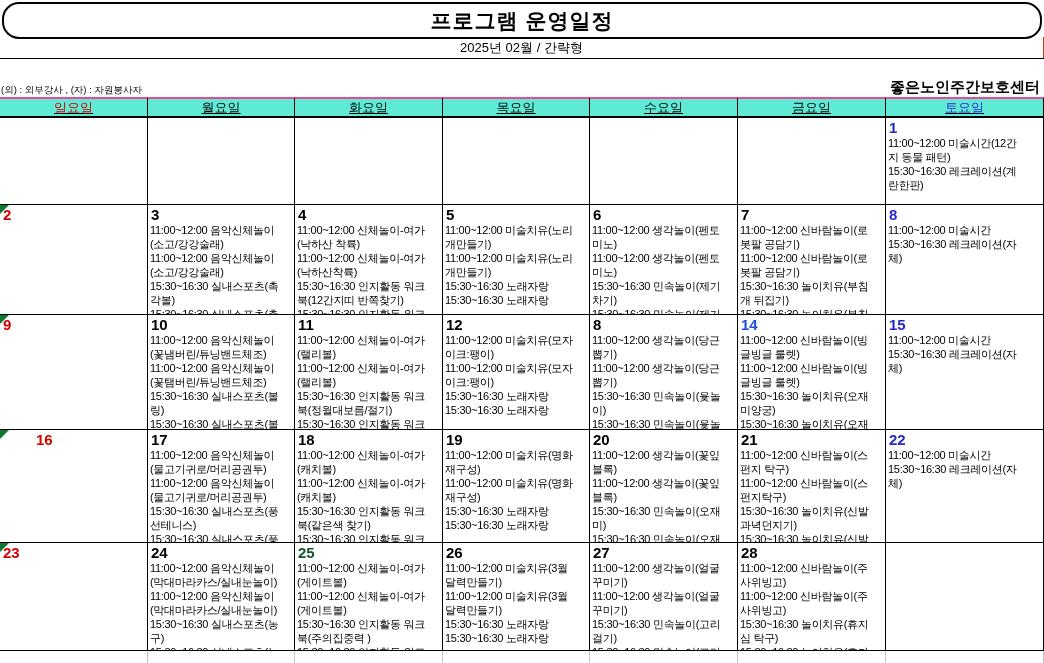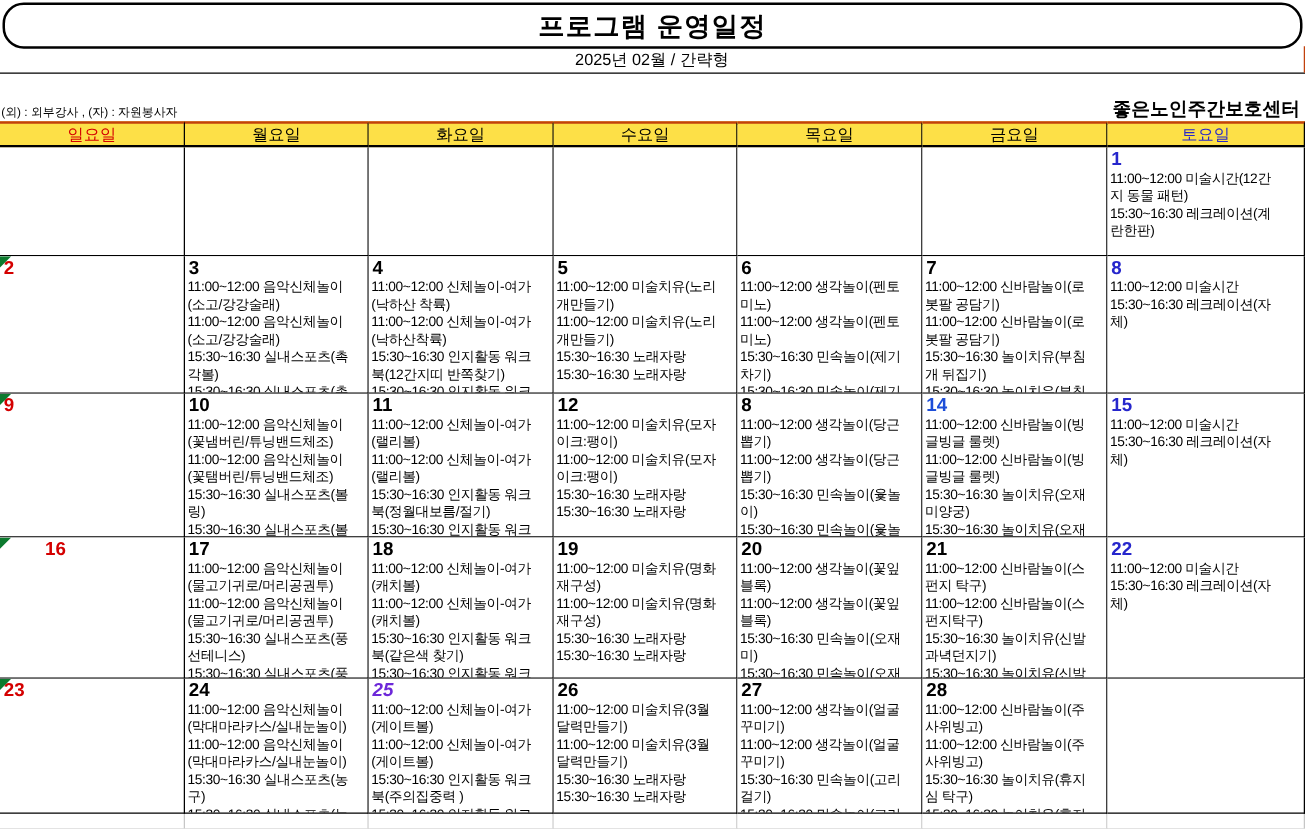--- a/index.html
+++ b/index.html
@@ -30,24 +30,24 @@
     font-size:9.5px;display:flex;align-items:center;
   }
   
   .calendar{
     position:absolute;top:97px;left:0;width:1044px;
     display:grid;
     grid-template-columns:148px 147px 148px 147px 148px 148px 158px;
     grid-template-rows:21px 87px 110px 115px 113px 108px 12px;
   }
   .dow{
-    background:#fde047;
-    border-top:2px solid #c2410c;border-bottom:2px solid #000;border-right:1px solid #000;
+    background:#5eead4;
+    border-top:2px solid #ec4899;border-bottom:2px solid #000;border-right:1px solid #000;
     display:flex;align-items:center;justify-content:center;
-    font-size:13px;box-sizing:border-box;
+    font-size:13px;box-sizing:border-box;text-decoration:underline;
   }
   .dow:first-child{border-left:none;}
   .cell{
     position:relative;background:#fff;
     border-right:1px solid #000;border-bottom:1px solid #000;
     box-sizing:border-box;overflow:hidden;
   }
   .day-num{
     font-size:15px;font-weight:bold;line-height:17px;height:18px;
     padding:1px 0 0 3px;box-sizing:border-box;
@@ -85,24 +85,24 @@
       <div class="dow">
         <span style="color: rgb(212, 0, 0);">일요일</span>
       </div>
       <div class="dow">
         <span style="color: rgb(0, 0, 0);">월요일</span>
       </div>
       <div class="dow">
         <span style="color: rgb(0, 0, 0);">화요일</span>
       </div>
       <div class="dow">
+        <span style="color: rgb(0, 0, 0);">목요일</span>
+      </div>
+      <div class="dow">
         <span style="color: rgb(0, 0, 0);">수요일</span>
-      </div>
-      <div class="dow">
-        <span style="color: rgb(0, 0, 0);">목요일</span>
       </div>
       <div class="dow">
         <span style="color: rgb(0, 0, 0);">금요일</span>
       </div>
       <div class="dow">
         <span style="color: rgb(38, 38, 204);">토요일</span>
       </div>
       <div class="cell"></div>
       <div class="cell"></div>
       <div class="cell"></div>
@@ -341,21 +341,21 @@
           <div class="sched-line">11:00~12:00 음악신체놀이</div>
           <div class="sched-line">(막대마라카스/실내눈놀이)</div>
           <div class="sched-line">11:00~12:00 음악신체놀이</div>
           <div class="sched-line">(막대마라카스/실내눈놀이)</div>
           <div class="sched-line">15:30~16:30 실내스포츠(농</div>
           <div class="sched-line">구)</div>
           <div class="sched-line">15:30~16:30 실내스포츠(농</div>
         </div>
       </div>
       <div class="cell">
-        <div class="day-num" style="color: #6d28d9; font-style: italic;">25</div>
+        <div class="day-num" style="color: #14532d;">25</div>
         <div class="lines">
           <div class="sched-line">11:00~12:00 신체놀이-여가</div>
           <div class="sched-line">(게이트볼)</div>
           <div class="sched-line">11:00~12:00 신체놀이-여가</div>
           <div class="sched-line">(게이트볼)</div>
           <div class="sched-line">15:30~16:30 인지활동 워크</div>
           <div class="sched-line">북(주의집중력 )</div>
           <div class="sched-line">15:30~16:30 인지활동 워크</div>
         </div>
       </div>

